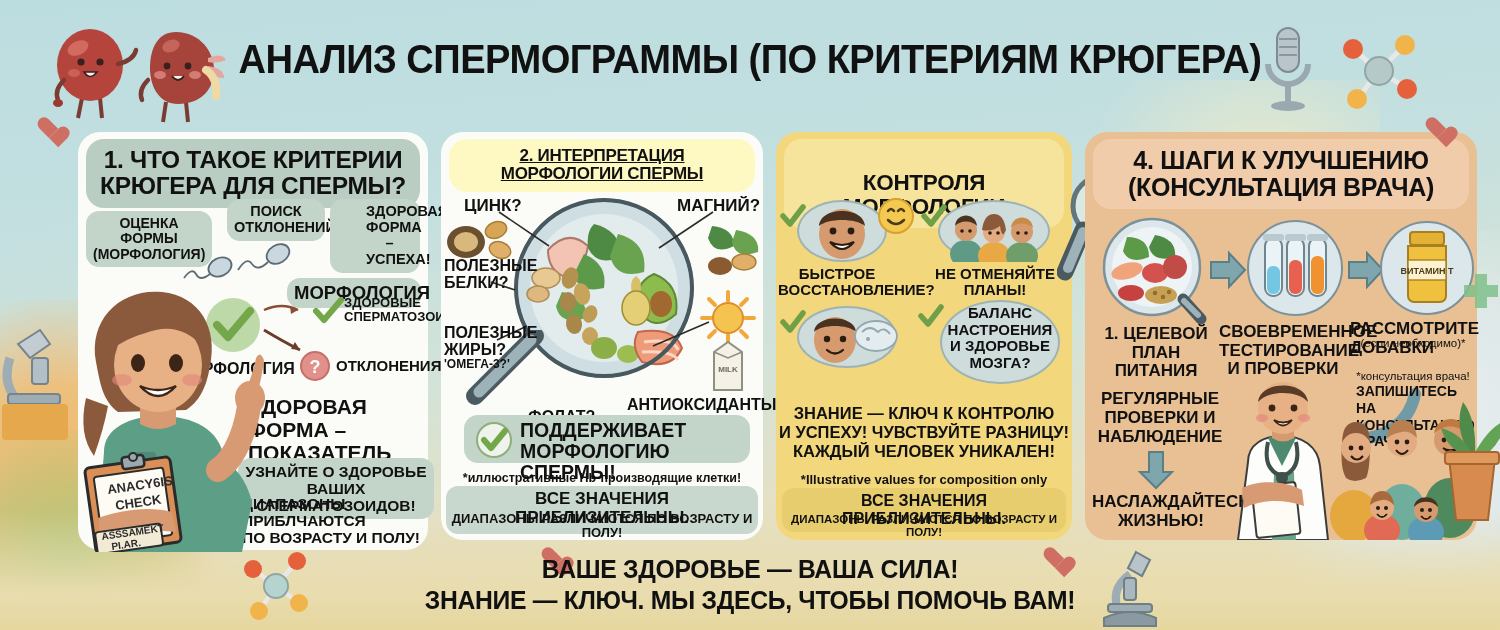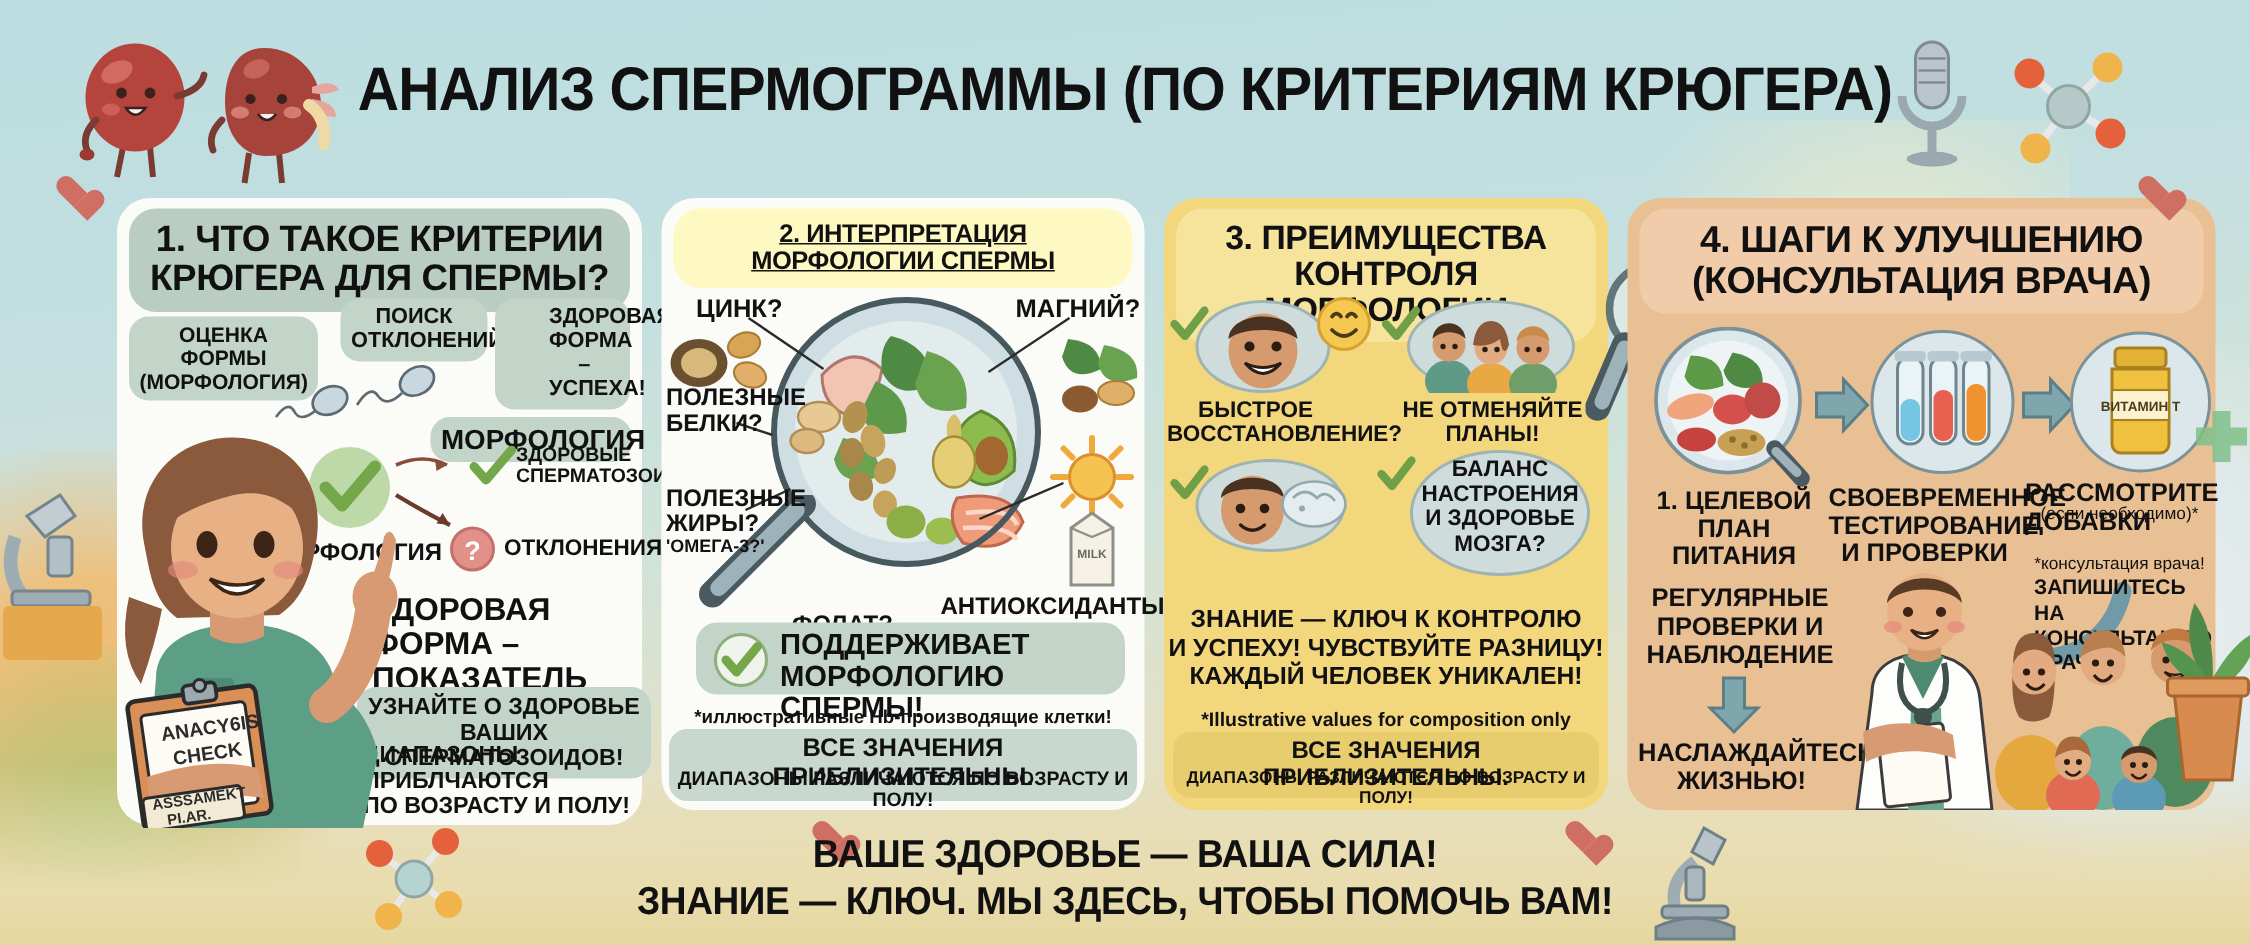--- a/index.html
+++ b/index.html
@@ -366,21 +366,21 @@
 МОРФОЛОГИЮ СПЕРМЫ!</div>
 
   <div class="txt" style="left:446px;top:472px;width:312px;font-size:12.5px;text-align:center;">*иллюстративные Hb-производящие клетки!</div>
 
   <div style="position:absolute;left:446px;top:486px;width:312px;height:48px;background:#c9d8ce;border-radius:12px;"></div>
   <div class="txt" style="left:446px;top:490px;width:312px;font-size:17px;text-align:center;">ВСЕ ЗНАЧЕНИЯ ПРИБЛИЗИТЕЛЬНЫ.</div>
   <div class="txt" style="left:446px;top:512px;width:312px;font-size:13px;text-align:center;">ДИАПАЗОНЫ РАЗЛИЧАЮТСЯ ПО ВОЗРАСТУ И ПОЛУ!</div>
 
   <div class="panel p3">
     <div class="panel-head">
-      <span>3. ПРЕИМУЩЕСТВА</span><br>
+      <br>
       <span>КОНТРОЛЯ МОРФОЛОГИИ</span>
     </div>
   </div>
 
   <div class="oval" style="left:797px;top:200px;width:90px;height:62px;"></div>
   <svg style="position:absolute;left:810px;top:204px;width:64px;height:56px" viewBox="0 0 64 56">
     <ellipse cx="32" cy="30" rx="23" ry="25" fill="#d59a6d"></ellipse>
     <path d="M9 22 C10 2 54 2 55 22 C46 14 18 14 9 22 Z" fill="#4a3220"></path>
     <circle cx="23" cy="27" r="3.4" fill="#2b1c12"></circle>
       <circle cx="41" cy="27" r="3.4" fill="#2b1c12"></circle>

